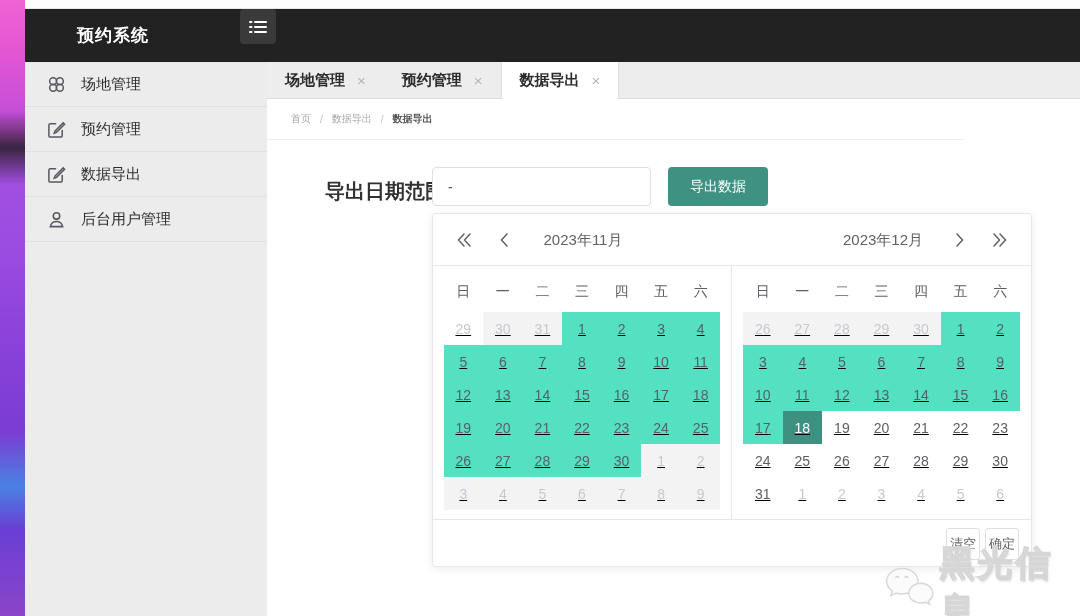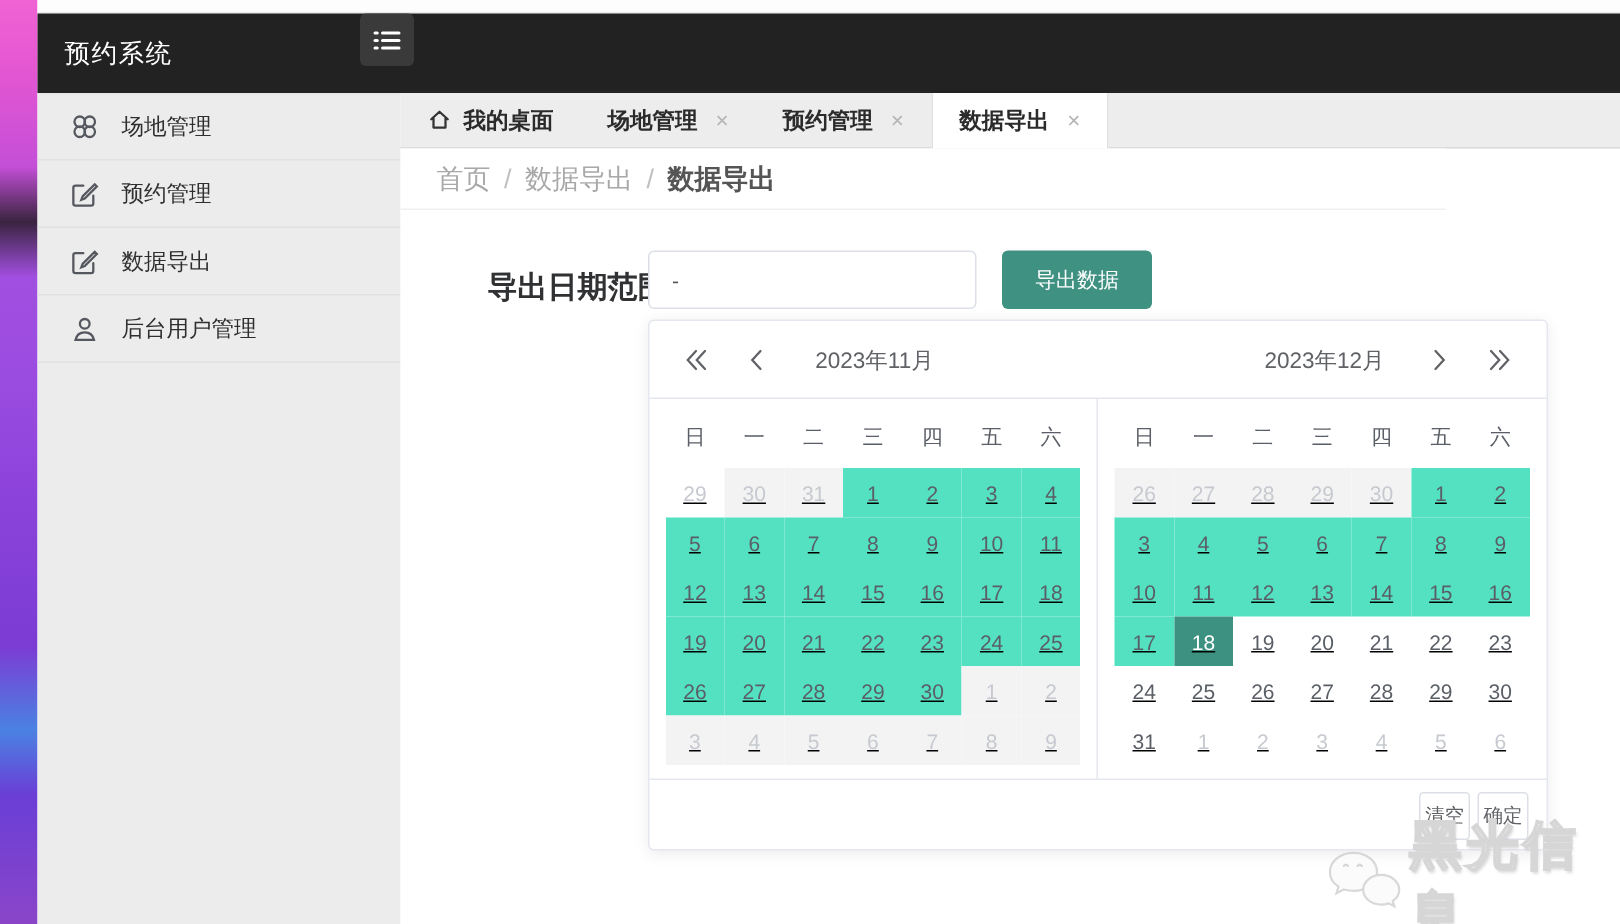--- a/index.html
+++ b/index.html
@@ -11,21 +11,21 @@
   #left-strip { left:0; top:0; width:25px; height:616px;
     background:linear-gradient(180deg,#f063d4 0%,#e356d2 8%,#c44fd8 18%,#3a2440 24%,
       #a14fe0 30%,#9a4be0 42%,#8a42da 55%,#7b3cd4 70%,#4a82e2 79%,#6a3ed6 86%,#8a45c8 100%); }
 
   
   #top-strip { left:25px; top:0; width:1055px; height:9px; background:#fdfdfd; border-bottom:1px solid #e8e8e8; }
 
   
   #app-header { left:25px; top:9px; width:1055px; height:53px; background:#222;
     display:flex; align-items:center; }
-  #app-title { color:#fff; font-size:17px; font-weight:400; letter-spacing:1px; padding-left:18px; }
+  #app-title { color:#fff; font-size:17px; font-weight:700; letter-spacing:1px; padding-left:18px;margin-left:34px; }
   #hamburger-btn { position:absolute; left:240px; top:9px; width:36px; height:35px;
     background:#3a3a3a; border:none; border-radius:4px; cursor:pointer;
     display:flex; align-items:center; justify-content:center; }
 
   
   #sidebar { left:25px; top:62px; width:242px; height:554px; background:#edecec; }
   .side-item { height:45px; display:flex; align-items:center; padding-left:22px;
     border-bottom:1px solid #e2e0e0; cursor:pointer; }
   .side-item:first-child { border-top:1px solid #e6e4e4; }
   .side-item svg { flex:0 0 auto; }
@@ -37,21 +37,21 @@
   .tab { display:flex; align-items:center; padding:0 18px; font-size:15px; font-weight:600;
     color:#2b2b2b; cursor:pointer; white-space:nowrap; }
   .tab .close-x { margin-left:12px; color:#b5b5b5; font-size:15px; font-weight:400; cursor:pointer; }
   .tab.active { background:#fff; border-left:1px solid #e0e0e0; border-right:1px solid #e0e0e0;
     margin-bottom:-1px; }
   .tab svg { margin-right:8px; }
 
   
   #breadcrumb { left:267px; top:99px; width:697px; height:41px; background:#fff;
     border-bottom:1px solid #efefef; display:flex; align-items:center; padding-left:24px;
-    font-size:18px; }
+    font-size:10px; }
   .crumb-muted { color:#a8a8a8; }
   .crumb-sep { color:#c0c0c0; margin:0 9px; }
   .crumb-current { color:#555; font-weight:600; }
 
   
   #content { left:267px; top:140px; width:813px; height:476px; background:#fff; }
 
   #form-label { left:325px; top:178px; font-size:20px; font-weight:600; color:#303133; }
   #date-input { left:432px; top:167px; width:219px; height:39px; background:#fff;
     border:1px solid #dcdfe6; border-radius:4px; font-size:14px; color:#555;
@@ -158,26 +158,20 @@
       <g fill="none" stroke="#55585f" stroke-width="1.6" stroke-linecap="round">
         <circle cx="10" cy="6.2" r="3.4"></circle>
         <path d="M3.5 17.5c.8-3.6 3.4-5.3 6.5-5.3s5.7 1.7 6.5 5.3z"></path>
       </g>
     </svg>
     <span class="side-label">后台用户管理</span>
   </div>
 </div>
 
 <div id="tabbar" class="abs">
-  <div class="tab">
-    <svg width="16" height="16" viewBox="0 0 16 16">
-      <path d="M2.5 7.5 8 2.5l5.5 5M4 6.8V13h8V6.8" fill="none" stroke="#333" stroke-width="1.5" stroke-linejoin="round" stroke-linecap="round"></path>
-    </svg>
-    <span>我的桌面</span>
-  </div>
   <div class="tab">
     <span>场地管理</span>
     <span class="close-x">×</span>
   </div>
   <div class="tab">
     <span>预约管理</span>
     <span class="close-x">×</span>
   </div>
   <div class="tab active">
     <span>数据导出</span>

